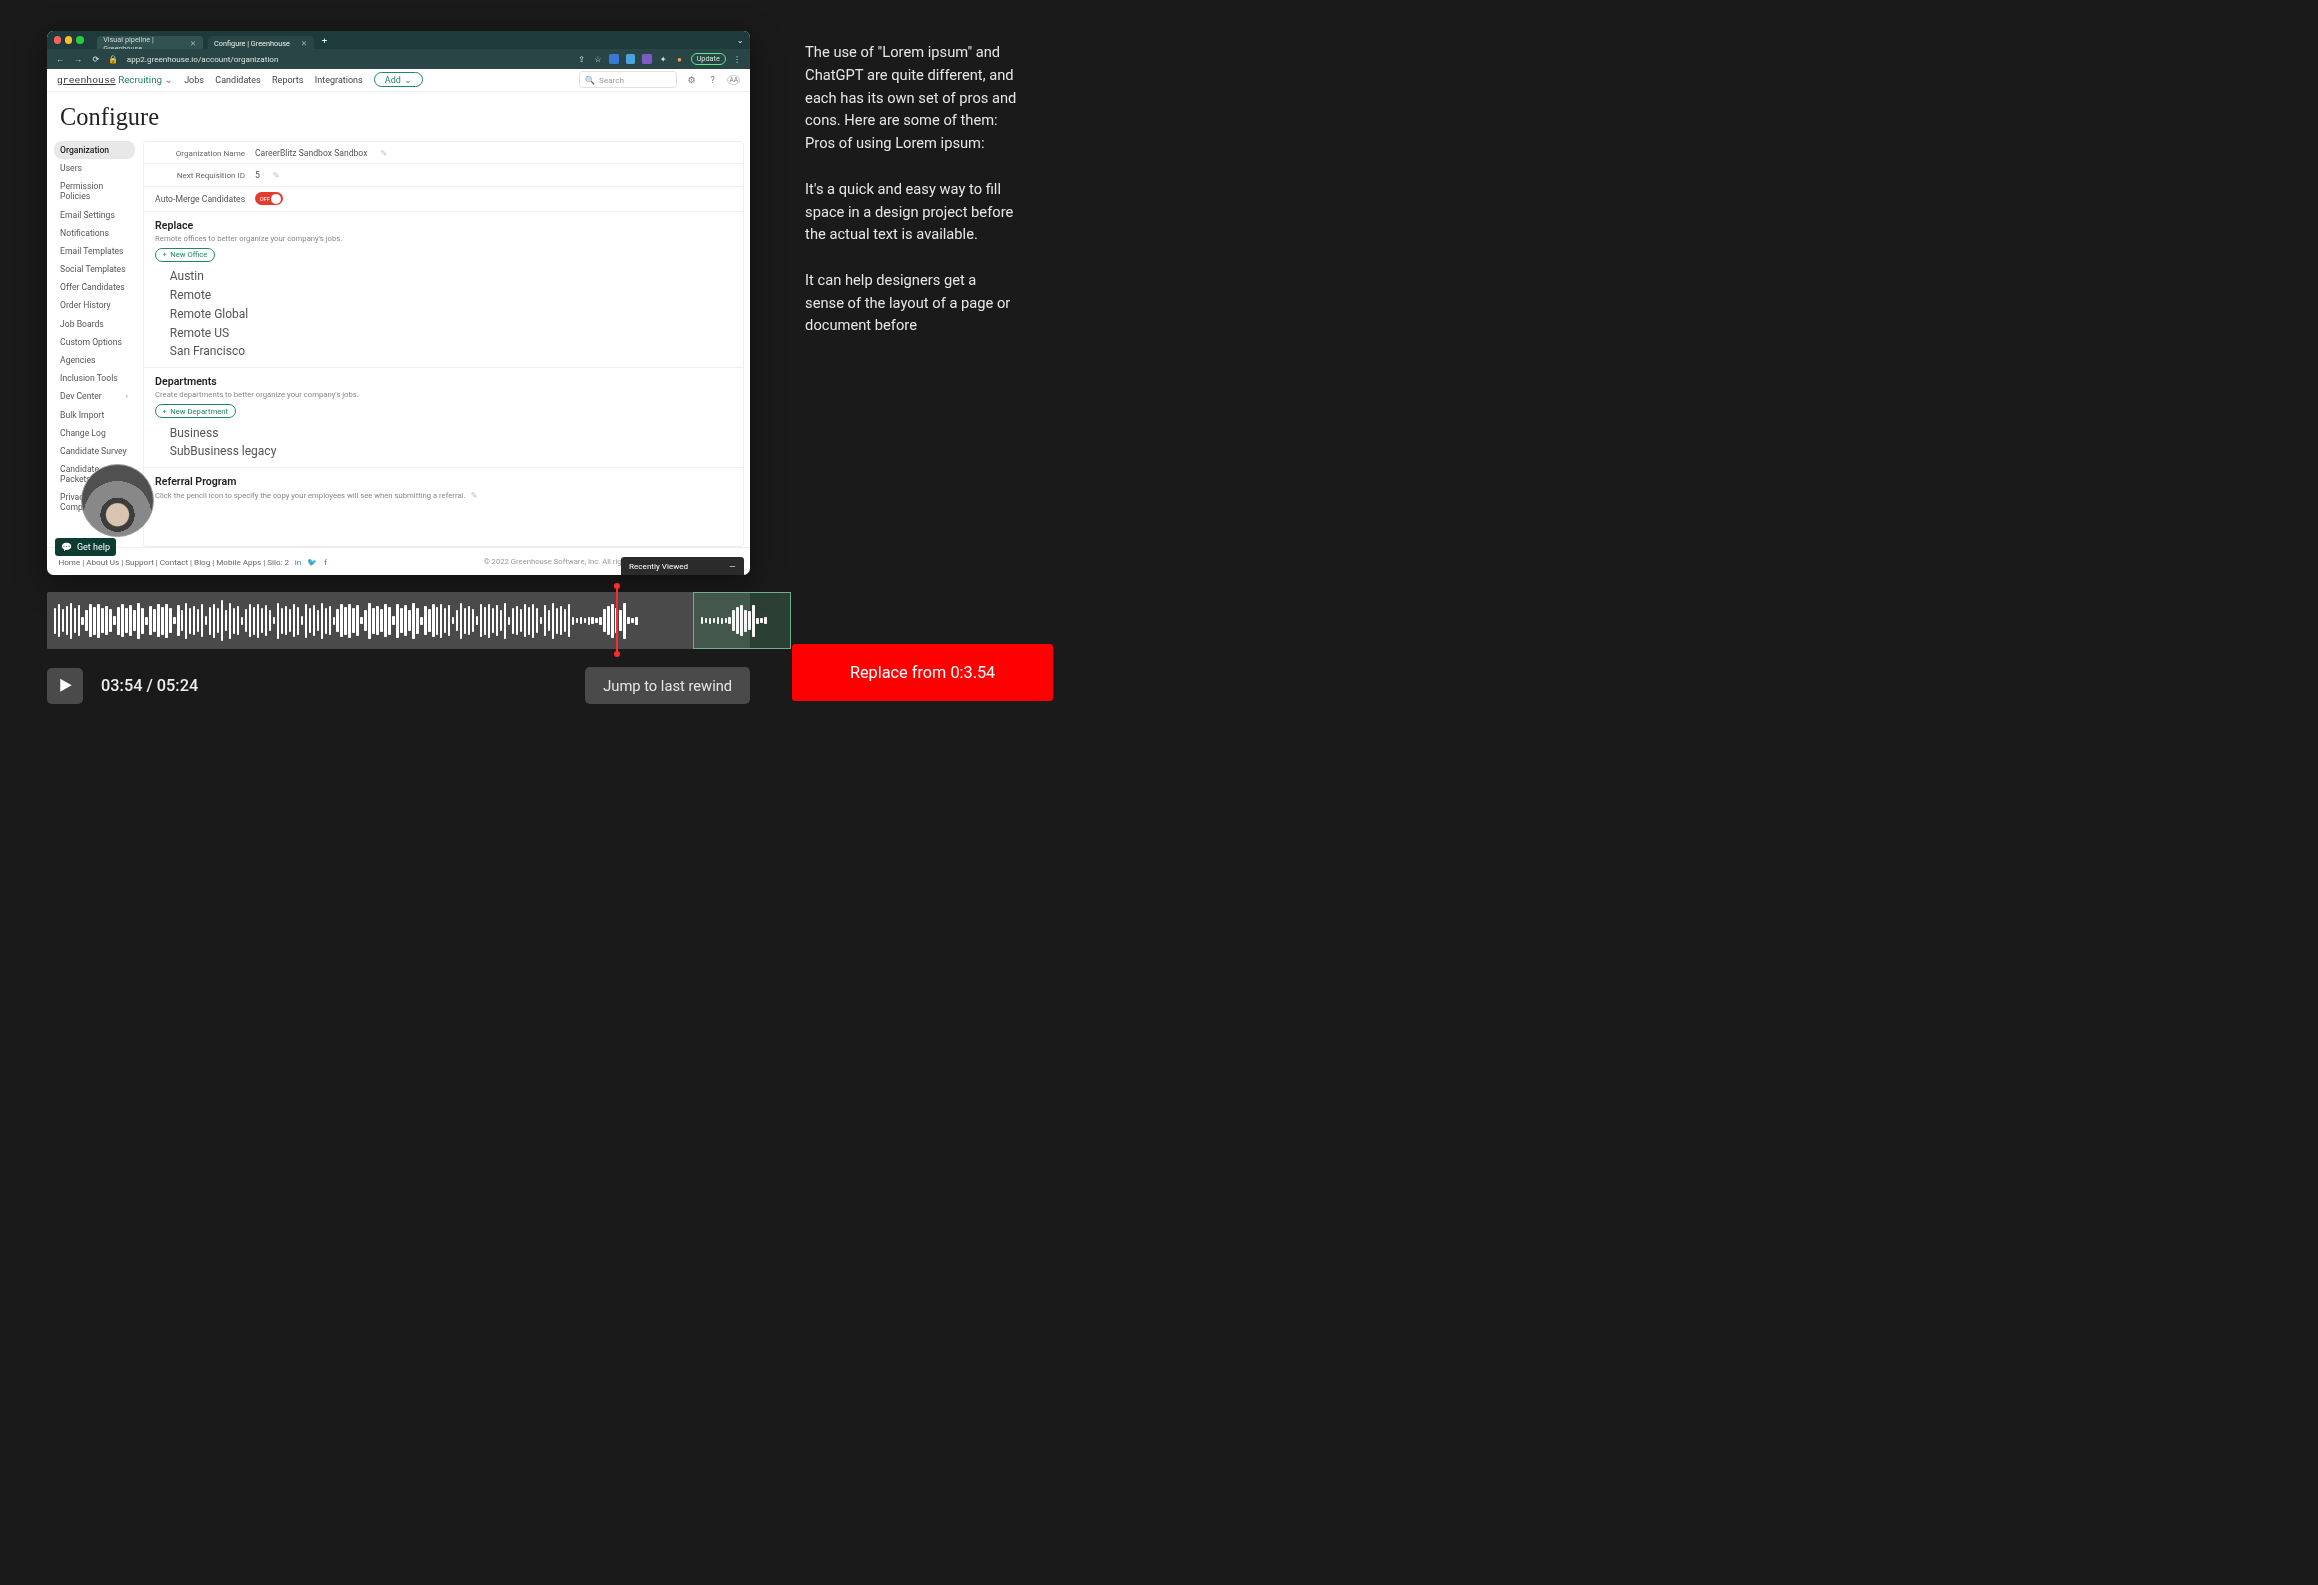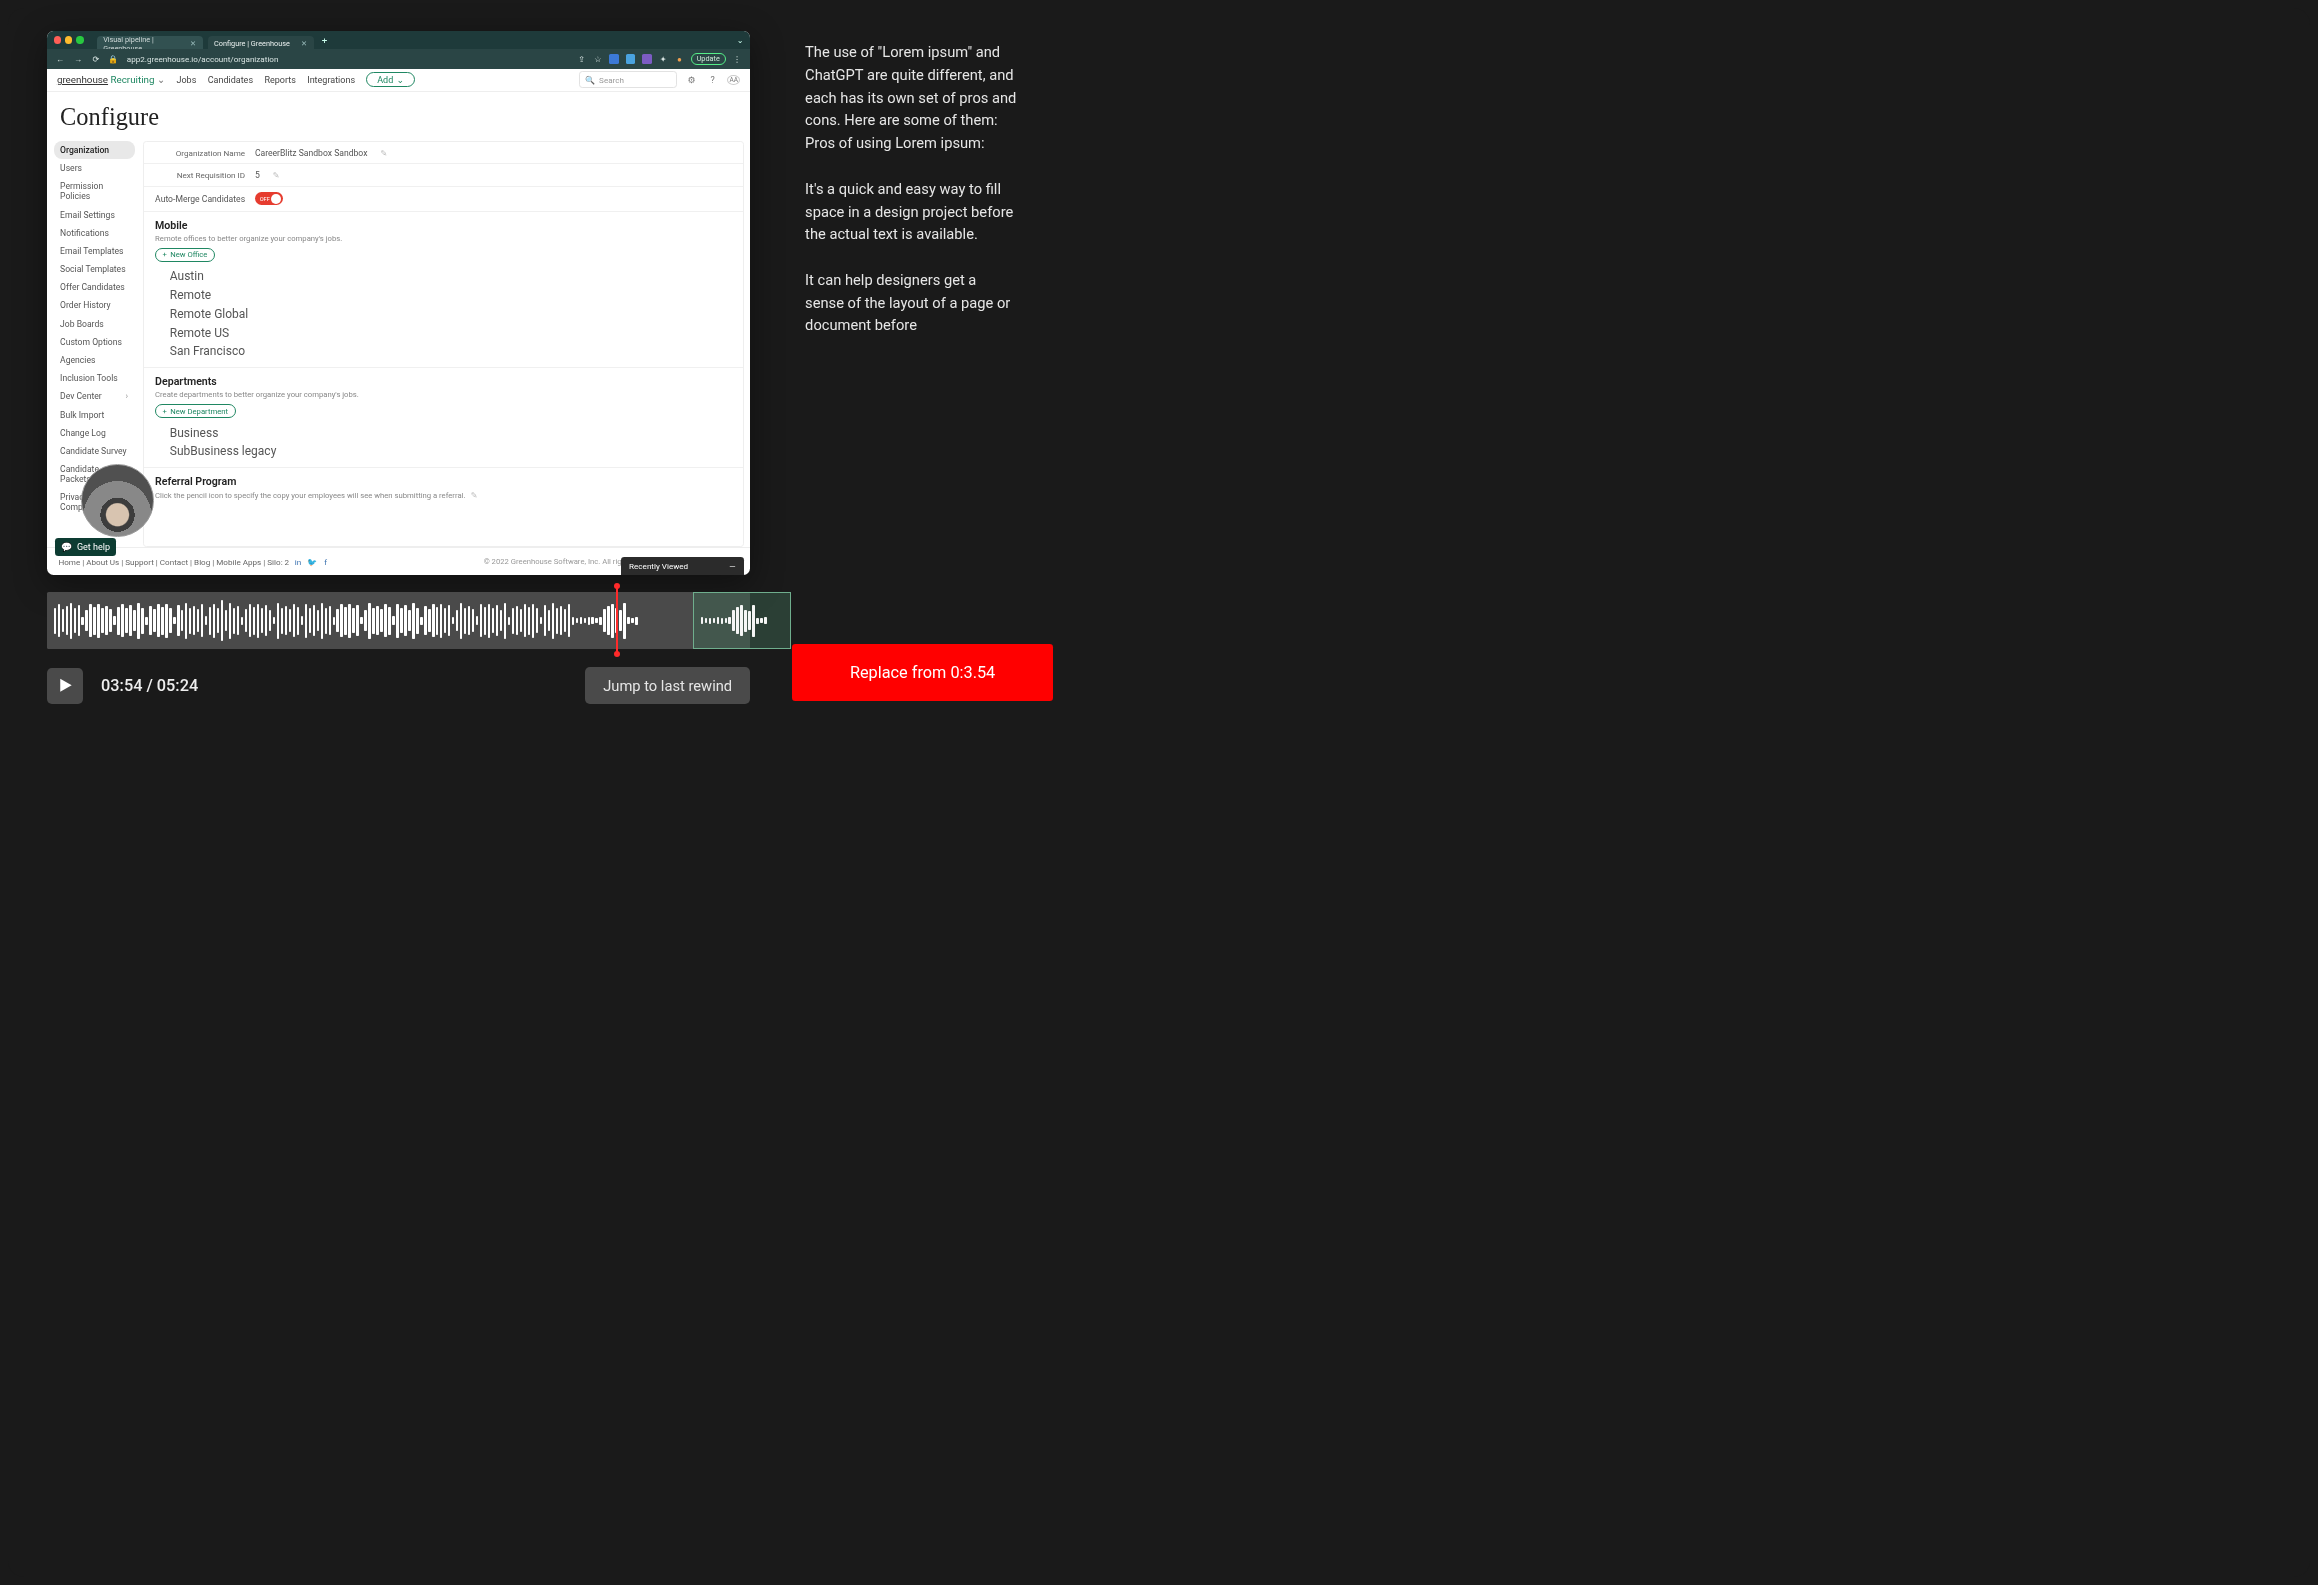--- a/index.html
+++ b/index.html
@@ -101,21 +101,21 @@
     height: 23px;
     display:flex;
     align-items:center;
     padding: 0 9.8px;
     border-bottom: 0.8px solid #eee;
     gap: 11.4px;
     color:#333;
     font-size: 9px;
   }
   .brand { font-size: 9.8px; color:#333; }
-  .brand .g { text-decoration: underline; }
+  .brand .g { text-decoration: underline; font-family: Liberation Mono, monospace; }
   .brand .rec { color:#1f8762; }
   .nav-link { color:#444; cursor:pointer; }
   .add-btn {
     border:0.8px solid #1f8762;
     color:#1f8762;
     padding: 1.6px 9.8px;
     border-radius: 9.8px;
     display:flex; gap:3.3px; align-items:center;
     font-size:9px;
   }
@@ -404,21 +404,21 @@
 
           <div class="row" style="justify-content:flex-start;">
             <span class="val" style="width:auto;">Auto-Merge Candidates</span>
             <span class="toggle">
               <span>OFF</span>
               <span class="knob"></span>
             </span>
           </div>
 
           <div class="section">
-            <h3>Mobile</h3>
+            <h3>Replace</h3>
             <div class="desc">Remote offices to better organize your company's jobs.</div>
             <span class="pill-btn">
               <span>+</span>
               <span>New Office</span>
             </span>
             <div id="office-list" style="margin-top:4.9px;">
                 <div class="listrow">Austin</div>
                 <div class="listrow">Remote</div>
                 <div class="listrow">Remote Global</div>
                 <div class="listrow">Remote US</div>

